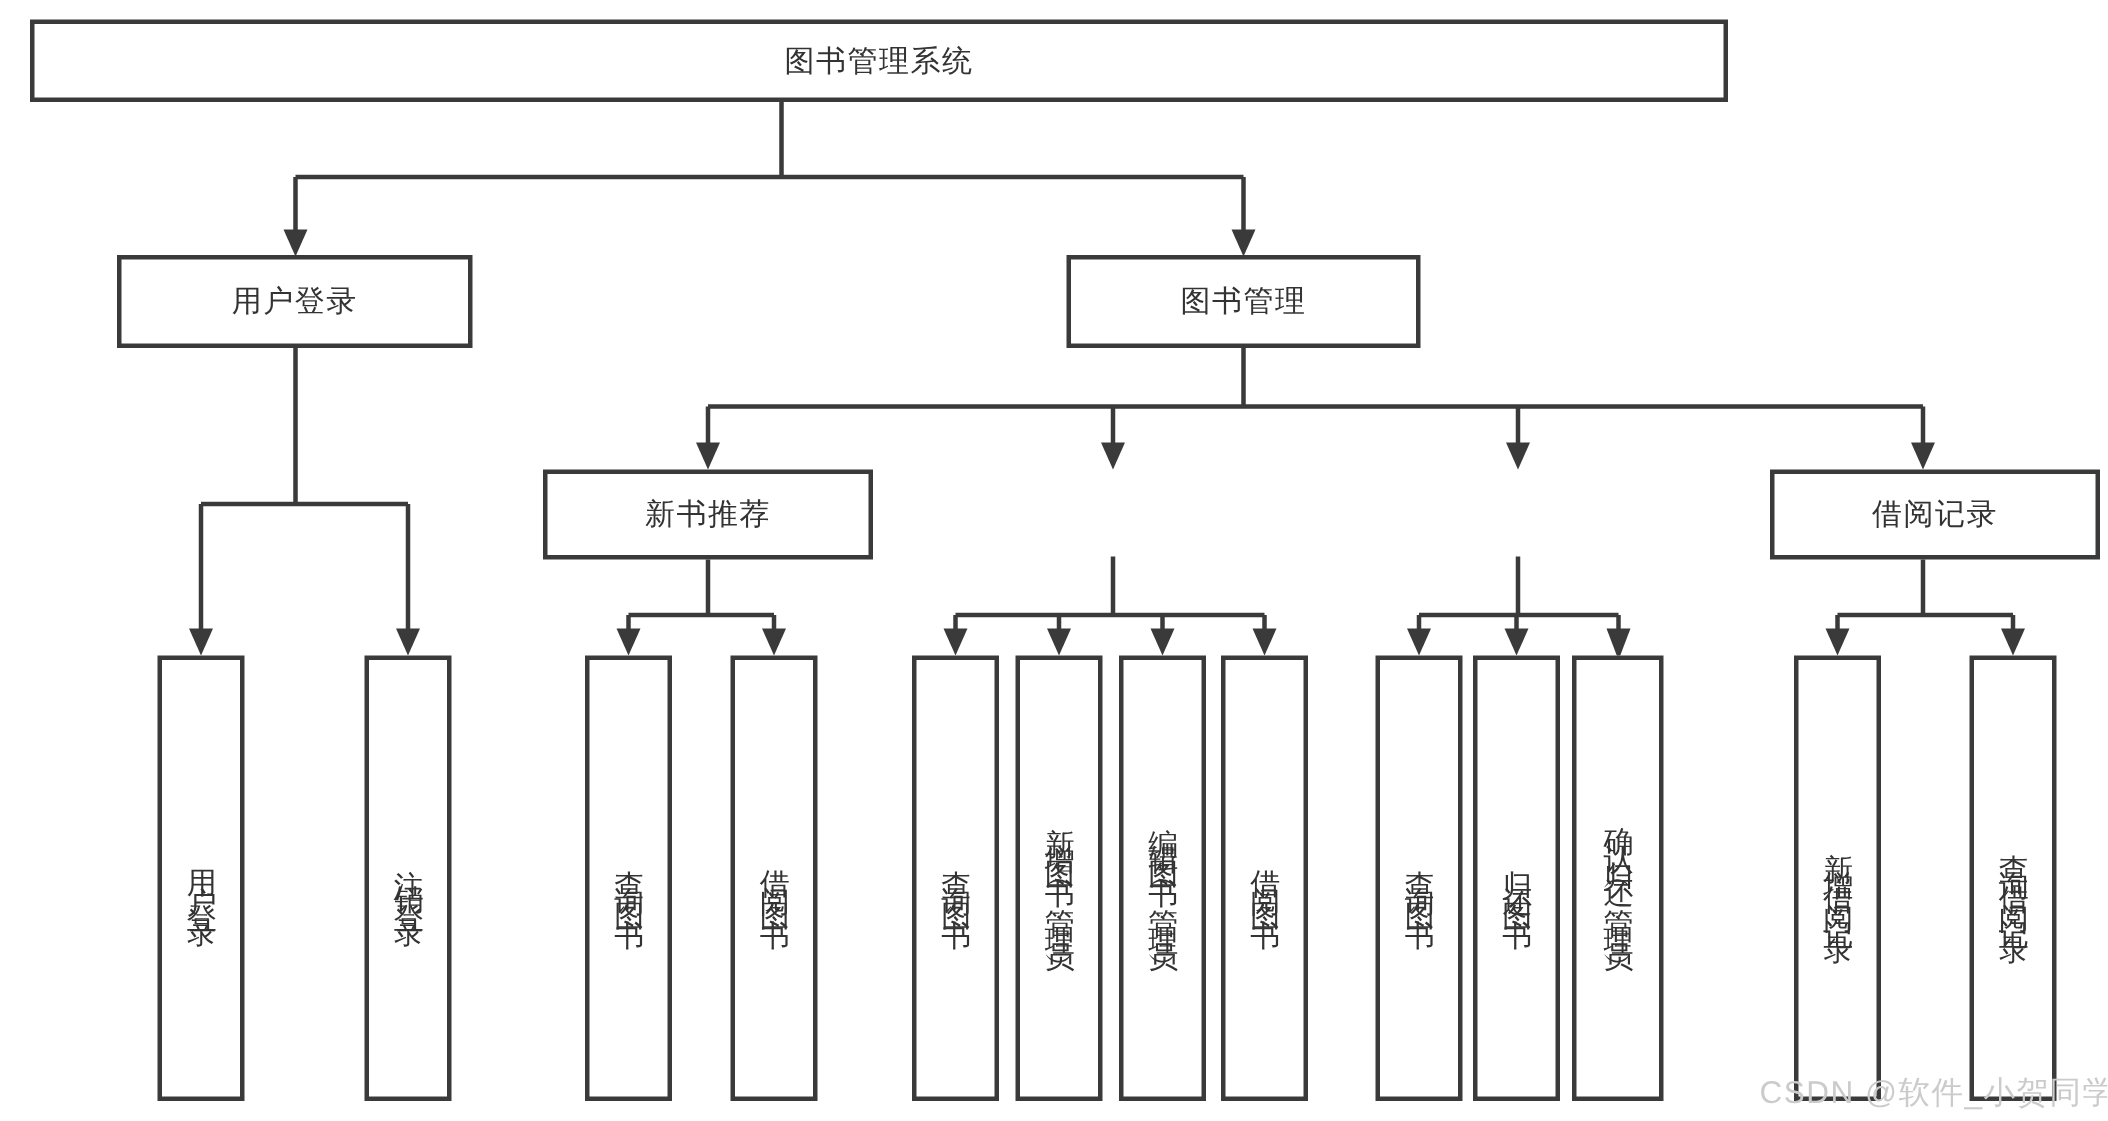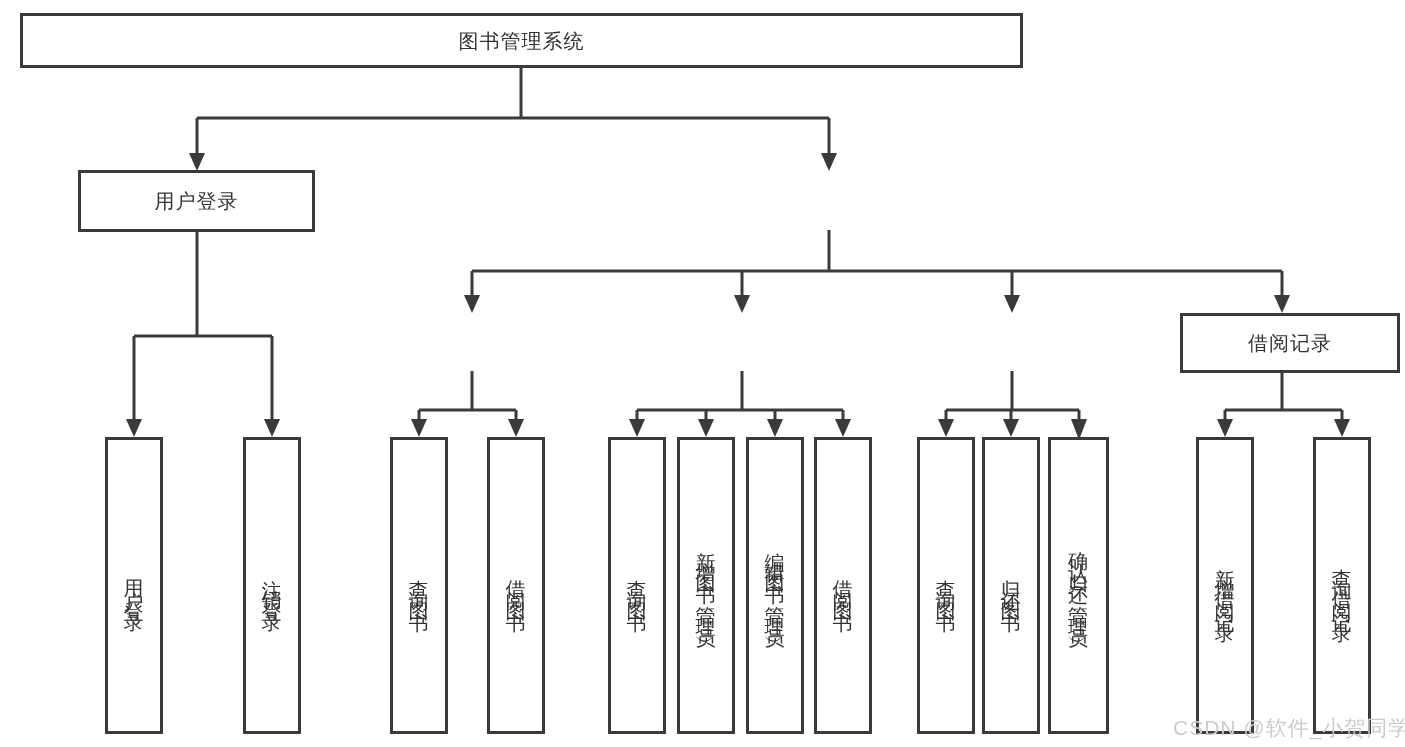--- a/index.html
+++ b/index.html
@@ -49,21 +49,21 @@
   }
   .vtext {
     writing-mode: vertical-rl;
     text-orientation: mixed;
     font-size: 20px;
     line-height: 1;
     letter-spacing: 11px;
     white-space: nowrap;
   }
   
-  .n-root { left: 20px; top: 13px; width: 1003px; height: 55px; }
+  .n-root { left: 20px; top: 13px; width: 1132px; height: 55px; }
   
   .n-login { left: 78px;  top: 170px; width: 237px; height: 62px; }
   .n-mgmt  { left: 711px; top: 170px; width: 236px; height: 62px; }
   
   .n-l3 { top: 313px; width: 220px; height: 60px; }
   .n-nb { left: 362px; }
   .n-bb { left: 632px; }
   .n-cb { left: 902px; }
   .n-br { left: 1180px; }
   
@@ -167,21 +167,27 @@
     </g>
   </svg>
 
   <div class="box n-root">
     <span class="hlabel">图书管理系统</span>
   </div>
 
   <div class="box n-login">
     <span class="hlabel">用户登录</span>
   </div>
-
+  <div class="box n-mgmt">
+    <span class="hlabel">图书管理</span>
+  </div>
+
+  <div class="box n-l3 n-nb">
+    <span class="hlabel">新书推荐</span>
+  </div>
   <div class="box n-l3 n-br">
     <span class="hlabel">借阅记录</span>
   </div>
 
   <div class="box leaf lf-1">
     <span class="vtext">用户登录</span>
   </div>
   <div class="box leaf lf-2">
     <span class="vtext">注销登录</span>
   </div>

